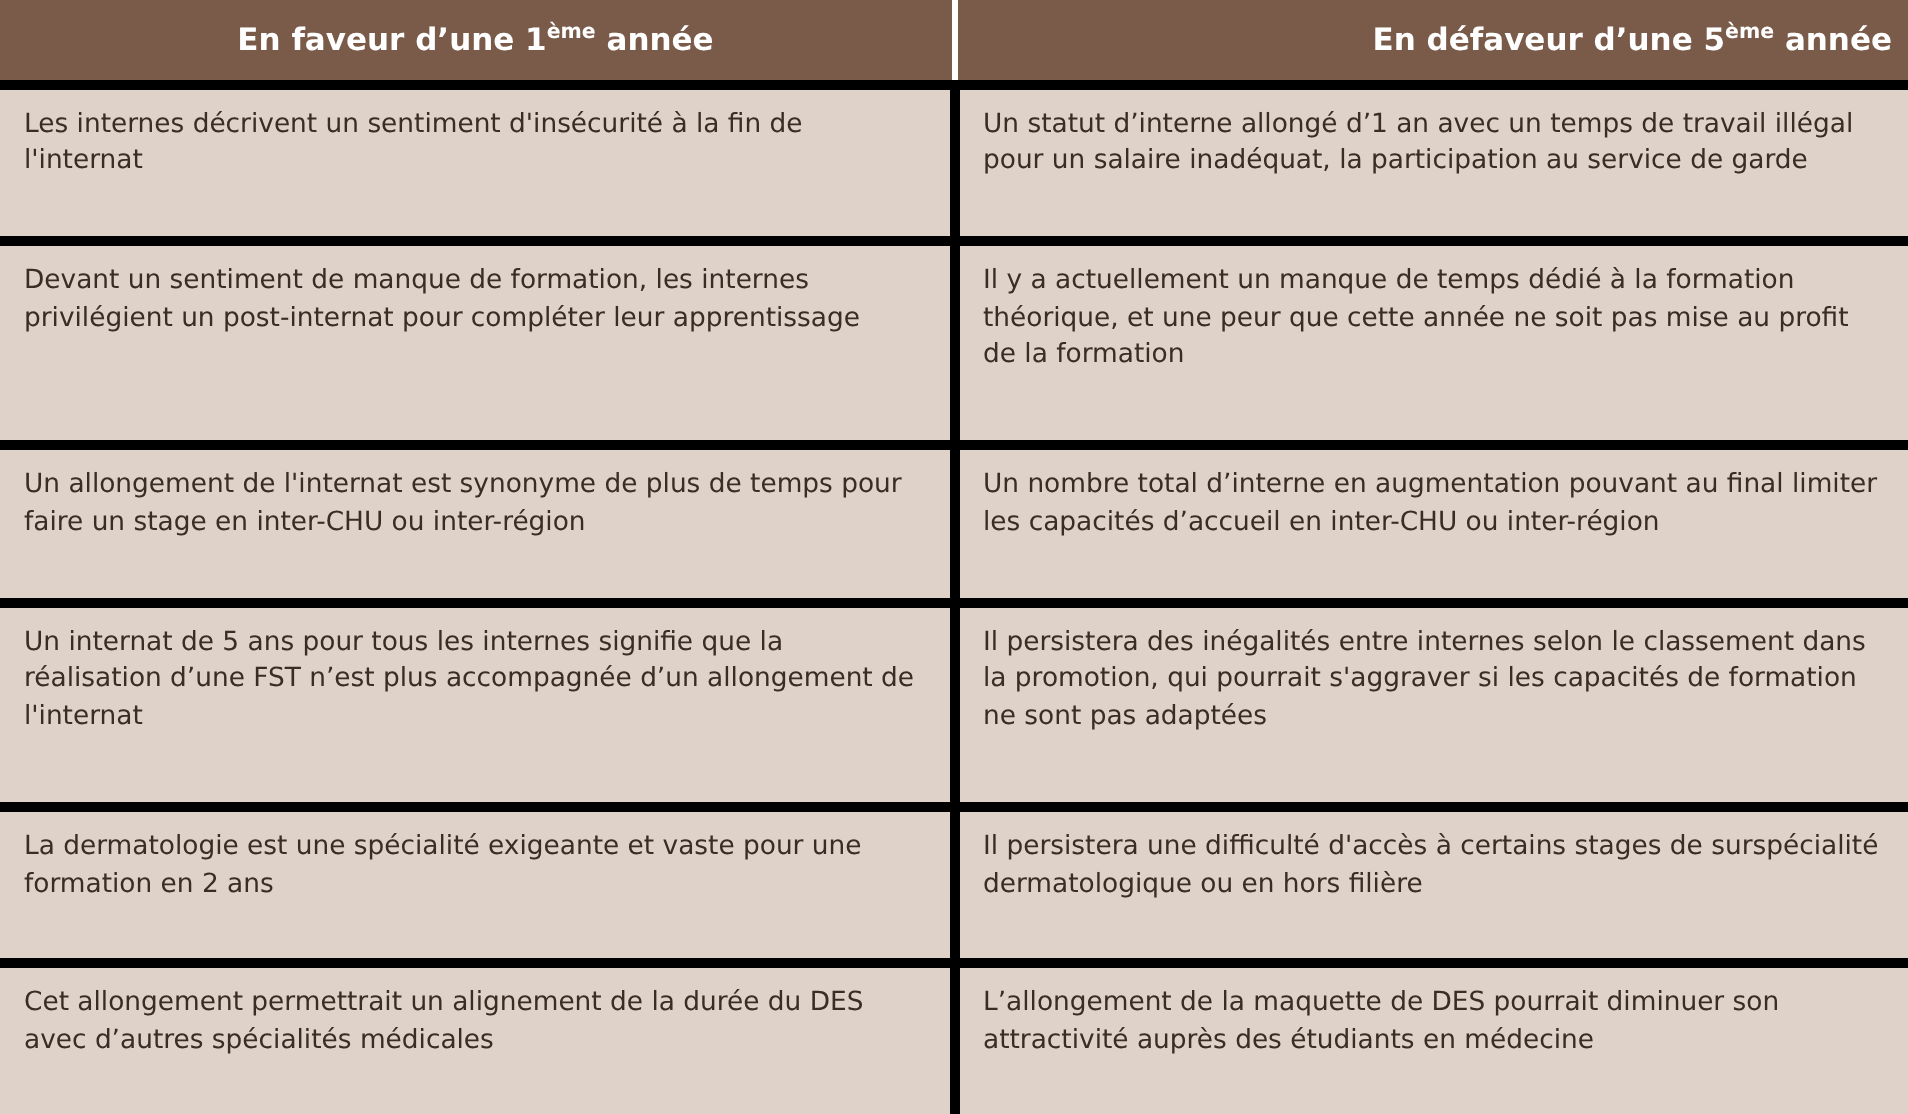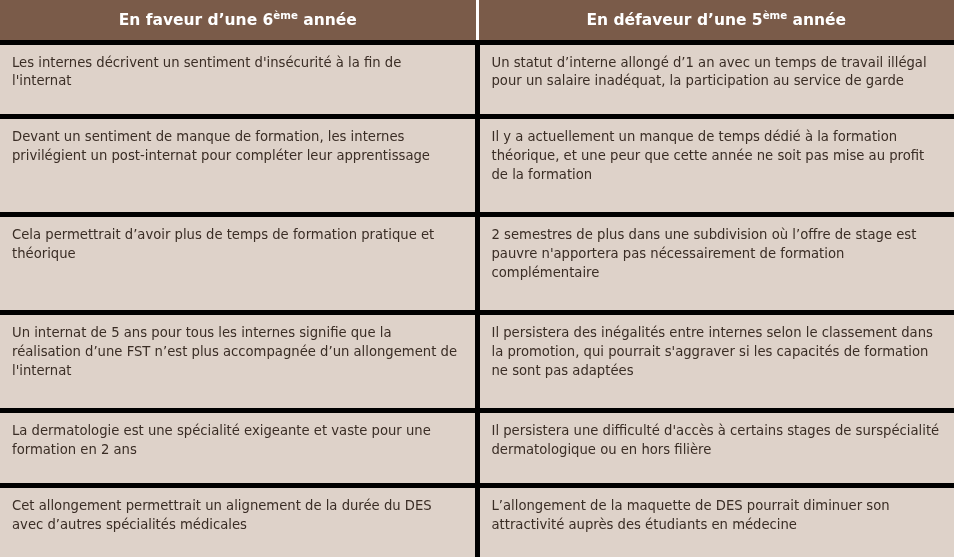--- a/index.html
+++ b/index.html
@@ -35,21 +35,21 @@
     font-size: 15.5px;
     font-weight: bold;
     text-align: center;
     vertical-align: middle;
     padding: 10px 8px;
     height: 42px;
     box-sizing: border-box;
     border: 3px solid #ffffff;
   }
   thead th.first { border-left: none; }
-  thead th.second { border-right: none; }
+  thead th.second { border-right: none; text-align: right; }
   thead th { border-top: none; }
 
   tbody td {
     background: #ded2c9;
     color: #3a2d25;
     font-size: 13.2px;
     line-height: 1.42;
     vertical-align: top;
     padding: 9px 12px 9px 12px;
     box-sizing: border-box;
@@ -72,36 +72,36 @@
 <body>
 
 <div class="table-wrap">
   <table class="compare">
     <colgroup>
       <col class="c1">
       <col class="c2">
     </colgroup>
     <thead>
       <tr>
-        <th class="first"><span class="hdr-text">En faveur d’une 6</span><sup>ème</sup><span class="hdr-text"> année</span></th>
+        <th class="first"><span class="hdr-text">En faveur d’une 1</span><sup>ème</sup><span class="hdr-text"> année</span></th>
         <th class="second"><span class="hdr-text">En défaveur d’une 5</span><sup>ème</sup><span class="hdr-text"> année</span></th>
       </tr>
     </thead>
     <tbody>
       <tr>
         <td class="left">Les internes décrivent un sentiment d'insécurité à la fin de l'internat</td>
         <td class="right">Un statut d’interne allongé d’1 an avec un temps de travail illégal pour un salaire inadéquat, la participation au service de garde</td>
       </tr>
       <tr>
         <td class="left">Devant un sentiment de manque de formation, les internes privilégient un post-internat pour compléter leur apprentissage</td>
         <td class="right">Il y a actuellement un manque de temps dédié à la formation théorique, et une peur que cette année ne soit pas mise au profit de la formation</td>
       </tr>
       <tr>
-        <td class="left">Cela permettrait d’avoir plus de temps de formation pratique et théorique</td>
-        <td class="right">2 semestres de plus dans une subdivision où l’offre de stage est pauvre n'apportera pas nécessairement de formation complémentaire</td>
+        <td class="left">Un allongement de l'internat est synonyme de plus de temps pour faire un stage en inter-CHU ou inter-région</td>
+        <td class="right">Un nombre total d’interne en augmentation pouvant au final limiter les capacités d’accueil en inter-CHU ou inter-région</td>
       </tr>
       <tr>
         <td class="left">Un internat de 5 ans pour tous les internes signifie que la réalisation d’une FST n’est plus accompagnée d’un allongement de l'internat</td>
         <td class="right">Il persistera des inégalités entre internes selon le classement dans la promotion, qui pourrait s'aggraver si les capacités de formation ne sont pas adaptées</td>
       </tr>
       <tr>
         <td class="left">La dermatologie est une spécialité exigeante et vaste pour une formation en 2 ans</td>
         <td class="right">Il persistera une difficulté d'accès à certains stages de surspécialité dermatologique ou en hors filière</td>
       </tr>
       <tr>

